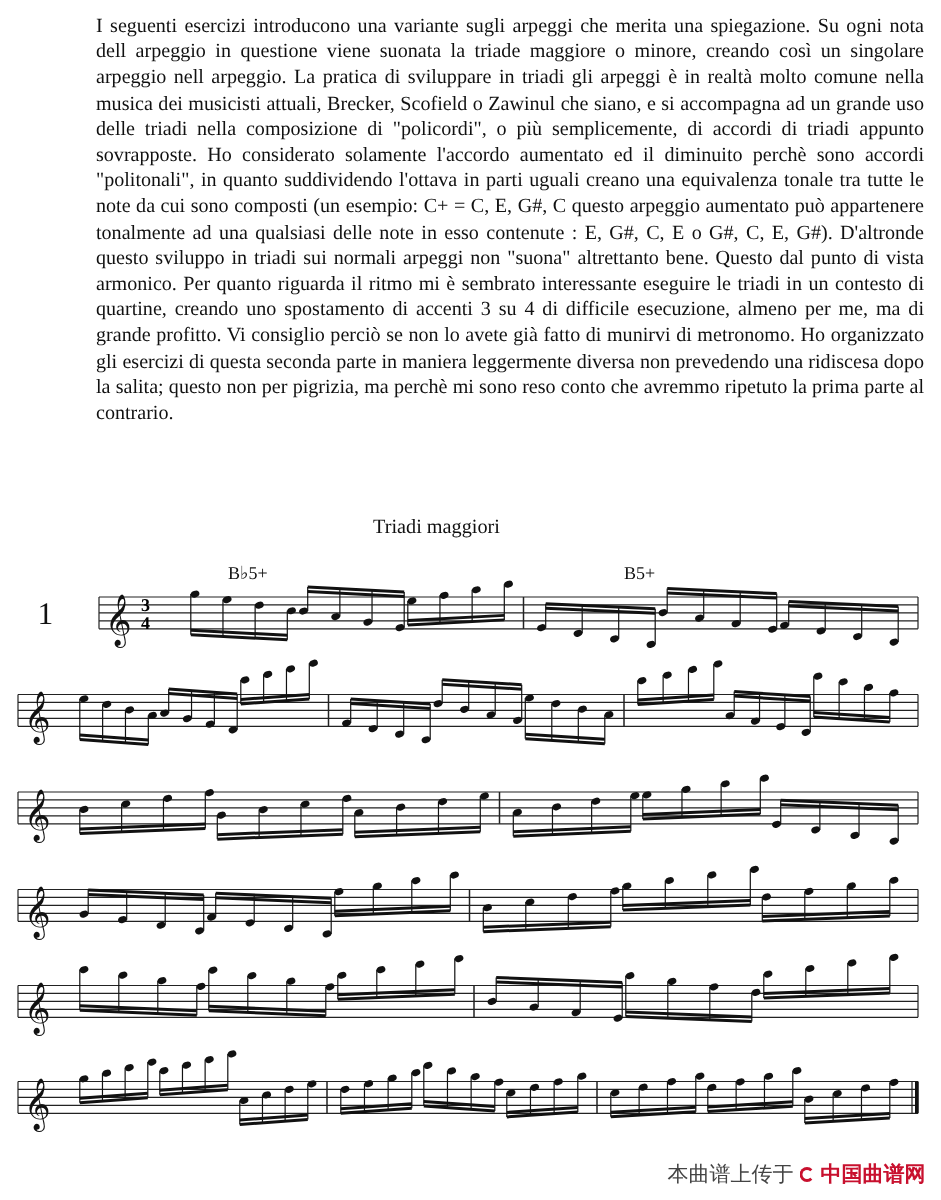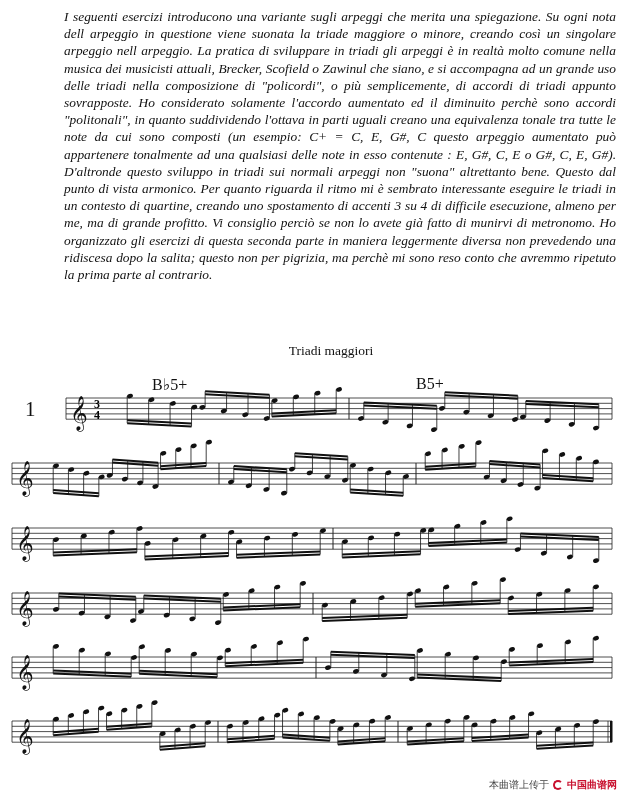--- a/index.html
+++ b/index.html
@@ -1,35 +1,34 @@
 <!DOCTYPE html>
 <html><head>
   <meta charset="utf-8">
   <style>
     html, body { margin: 0; padding: 0; background: #ffffff; }
     body { width: 627px; height: 800px; position: relative; overflow: hidden; font-family: "Liberation Serif", serif; color: #111; }
     .intro {
       position: absolute; left: 64px; top: 8px; width: 552px;
-      font-size: 13.4px; line-height: 17.2px; text-align: justify; margin: 0; font-style: italic;
+      font-size: 13.4px; line-height: 17.2px; text-align: justify; margin: 0;
     }
     .section-title {
       position: absolute; left: 0; width: 582px; top: 343px; text-align: center;
       font-size: 13.5px;
-      margin-left: 40px;
     }
     .chord {
-      position: absolute; font-size: 16px; top: 375px;
+      position: absolute; font-size: 12px; top: 375px;
     }
     .exercise-num {
       position: absolute; left: 25px; top: 397px; font-size: 21px;
     }
     svg.score { position: absolute; left: 0; top: 0; }
     .watermark {
       position: absolute; right: 10px; bottom: 8px; font-family: "DejaVu Sans", sans-serif;
-      font-size: 10px; color: #444; display: flex; align-items: center; gap: 4px;
+      font-size: 14px; color: #444; display: flex; align-items: center; gap: 4px;
     }
     .wm-logo {
       display: inline-block; width: 10px; height: 10px; border-radius: 50%;
       border: 2.5px solid #c8102e; border-right-color: transparent; box-sizing: border-box;
     }
     .wm-brand { color: #c8102e; font-weight: bold; }
   </style>
 </head>
 <body>
 

